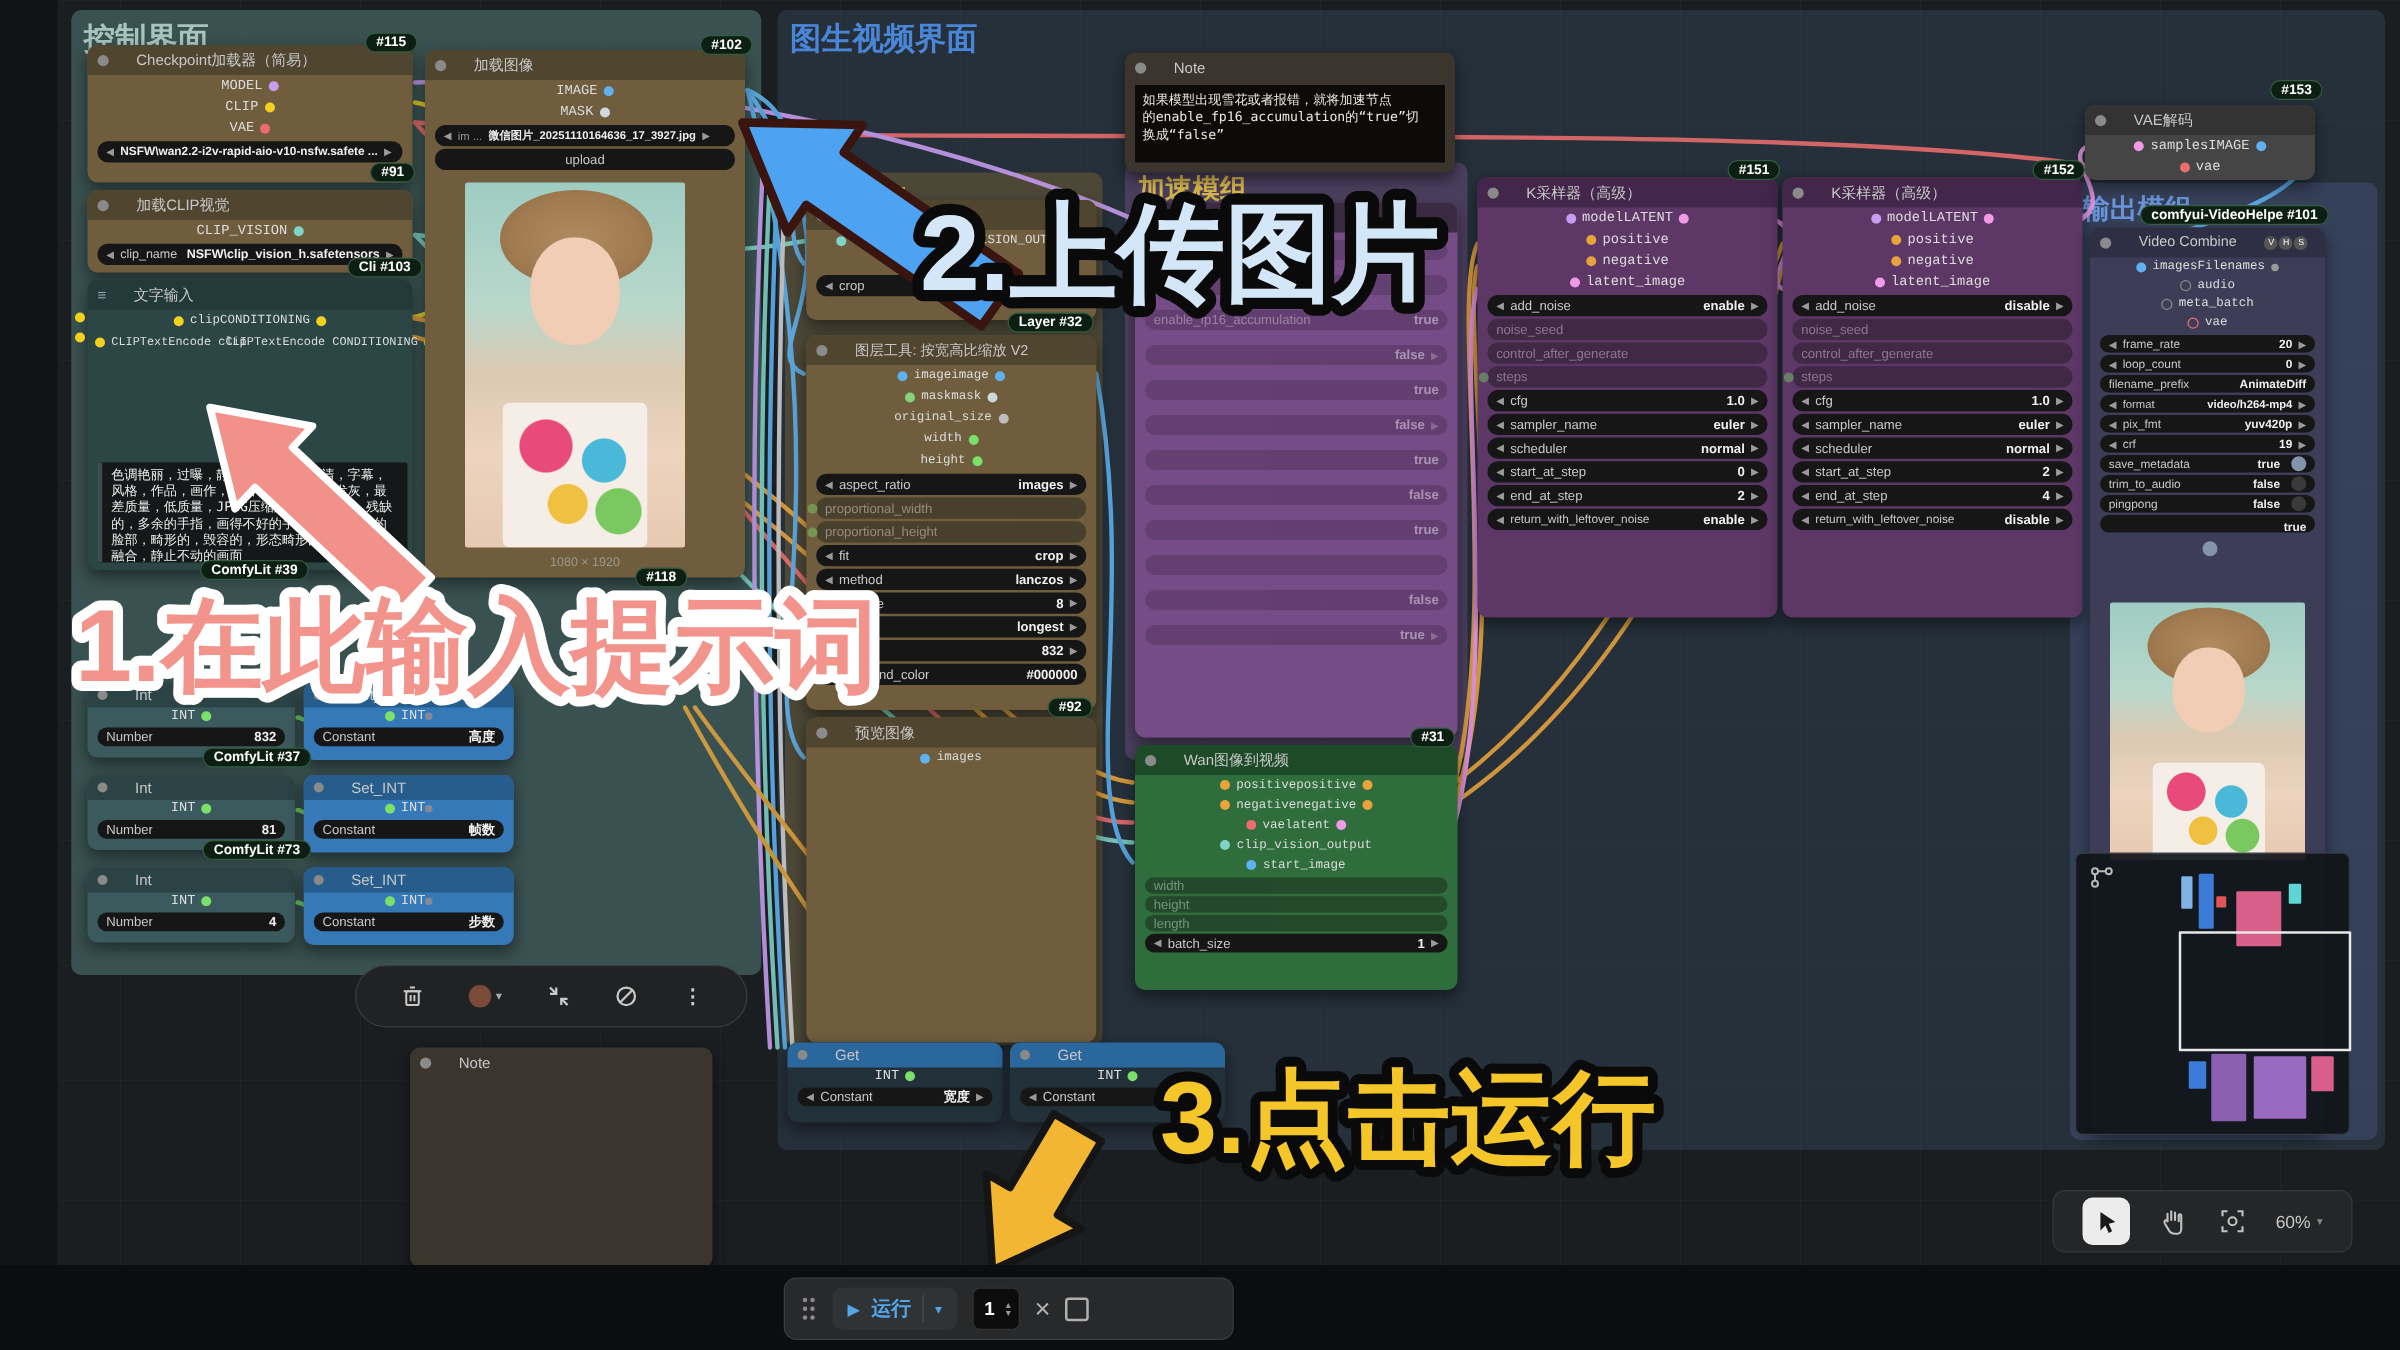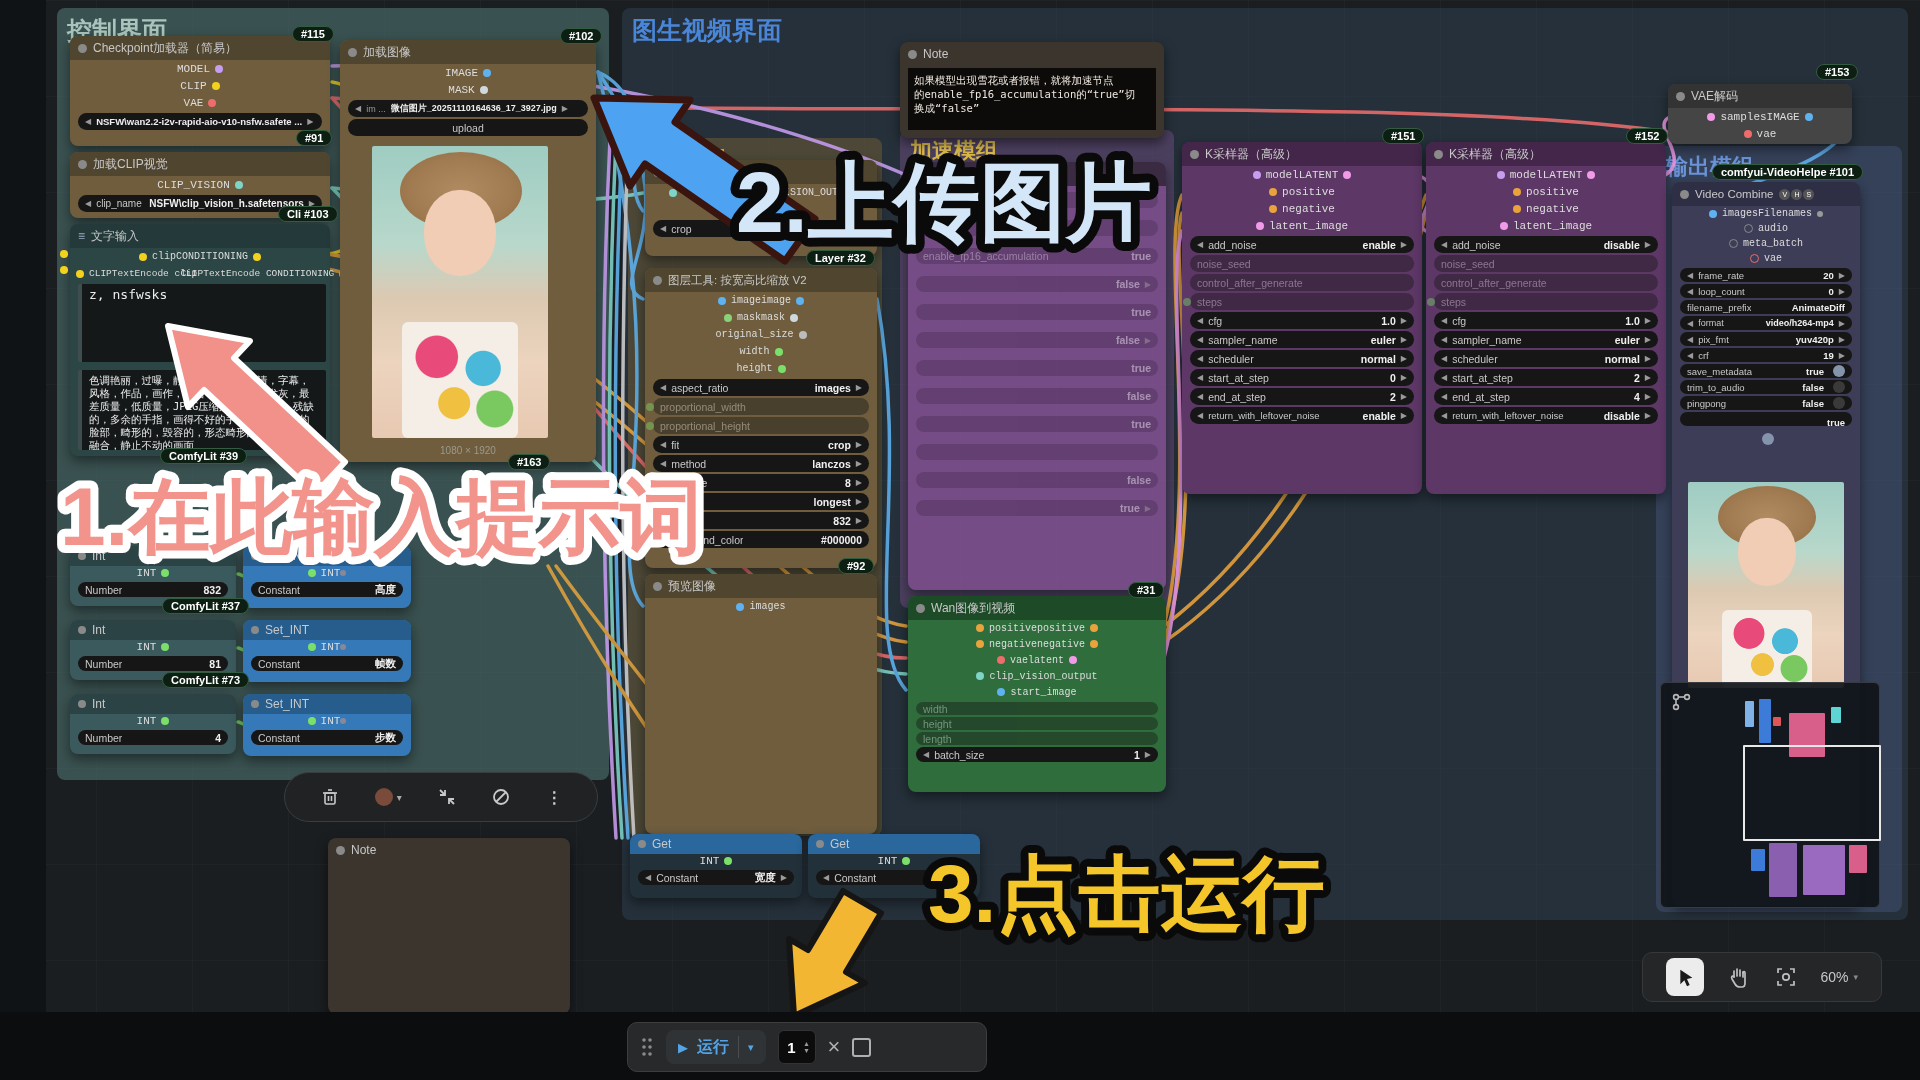--- a/index.html
+++ b/index.html
@@ -7,21 +7,21 @@
     font-family:"Liberation Sans",sans-serif;
     background-image:linear-gradient(rgba(255,255,255,.025) 1px,transparent 1px),
                      linear-gradient(90deg,rgba(255,255,255,.025) 1px,transparent 1px);
     background-size:96px 96px;}
   .abs{position:absolute;}
   .strip-left{left:0;top:0;width:46px;height:1080px;background:#101315;}
   .strip-bottom{left:0;top:1012px;width:1920px;height:68px;background:#0b0d0f;}
   .grp{border-radius:8px;z-index:1;}
   .grp-title{position:absolute;left:10px;top:6px;font-size:25px;font-weight:bold;white-space:nowrap;}
   .node{position:absolute;border-radius:8px;box-shadow:0 5px 12px rgba(0,0,0,.45);z-index:10;color:#ddd;font-size:11px;}
-  .ntitle{height:24px;display:flex;align-items:center;gap:6px;padding:0 8px;border-radius:8px 8px 0 0;font-size:12px;color:#c8c8c8;white-space:nowrap;overflow:hidden;}
+  .ntitle{height:24px;display:flex;align-items:center;gap:22px;padding:0 8px;border-radius:8px 8px 0 0;font-size:12px;color:#c8c8c8;white-space:nowrap;overflow:hidden;}
   .ndot{width:9px;height:9px;border-radius:50%;background:#8a8a8a;flex:0 0 auto;}
   .prow{display:flex;justify-content:center;align-items:center;height:17px;padding:0 6px;font-size:11px;font-family:Liberation Mono, monospace;}
   .pside{display:flex;align-items:center;gap:5px;min-width:0;white-space:nowrap;}
   .dot{width:8px;height:8px;border-radius:50%;flex:0 0 auto;}
   .ring{width:7px;height:7px;border:1.5px solid #888;border-radius:50%;flex:0 0 auto;}
   .pill{background:#161616;border-radius:9px;margin:2px 8px;height:17px;display:flex;align-items:center;padding:0 7px;font-size:10.5px;color:#c9c9c9;gap:5px;position:relative;}
   .pill .val{margin-left:auto;color:#f0f0f0;font-weight:bold;white-space:nowrap;}
   .pill .lab{white-space:nowrap;overflow:hidden;}
   .pill.gray{opacity:.42;}
   .arr{color:#9a9a9a;font-size:8px;flex:0 0 auto;}
@@ -179,21 +179,20 @@
           <span>CLIPTextEncode clip</span>
         </span>
         <span class="pside">
           <span>CLIPTextEncode CONDITIONING</span>
           <i class="dot" style="background:#f2d21f"></i>
         </span>
       </div>
   </div>
   <i class="abs dot" style="left:60px;top:250px;background:#f2d21f;z-index:11;"></i>
   <i class="abs dot" style="left:60px;top:266px;background:#f2d21f;z-index:11;"></i>
-  <div class="ta" style="left:78px;top:284px;width:230px;height:70px;font-size:13px;">z, nsfwsks</div>
   <div class="ta" style="left:78px;top:370px;width:230px;height:72px;font-size:10.5px;">色调艳丽，过曝，静态，细节模糊不清，字幕，风格，作品，画作，画面，静止，整体发灰，最差质量，低质量，JPEG压缩残留，丑陋的，残缺的，多余的手指，画得不好的手部，画得不好的脸部，畸形的，毁容的，形态畸形的肢体，手指融合，静止不动的画面</div>
 
   <div class="node" style="left:70px;top:546px;width:166px;height:60px;background:#3b5a5e;">
     <div class="ntitle" style="background:#2c4345;height:20px;">
         <span class="ndot" style="width:8px;height:8px;"></span>
         <span>Int</span>
       </div>
     <div class="prow" style="height:14px;">
         <span class="pside"></span>
         <span class="pside">
@@ -997,21 +996,21 @@
     <div class="mrect" style="left:90px;top:166px;width:14px;height:22px;background:#3d7bd8;"></div>
   </div>
 
   <div class="badge" style="left:292px;top:26px;">#115</div>
   <div class="badge" style="left:296px;top:130px;">#91</div>
   <div class="badge" style="left:560px;top:28px;">#102</div>
   <div class="badge" style="left:278px;top:206px;">Cli #103</div>
   <div class="badge" style="left:160px;top:448px;">ComfyLit #39</div>
   <div class="badge" style="left:162px;top:598px;">ComfyLit #37</div>
   <div class="badge" style="left:162px;top:672px;">ComfyLit #73</div>
-  <div class="badge" style="left:508px;top:454px;">#163</div>
+  <div class="badge" style="left:508px;top:454px;">#118</div>
   <div class="badge" style="left:806px;top:250px;">Layer #32</div>
   <div class="badge" style="left:838px;top:558px;">#92</div>
   <div class="badge" style="left:1128px;top:582px;">#31</div>
   <div class="badge" style="left:1382px;top:128px;">#151</div>
   <div class="badge" style="left:1626px;top:128px;">#152</div>
   <div class="badge" style="left:1816px;top:64px;">#153</div>
   <div class="badge" style="left:1712px;top:164px;">comfyui-VideoHelpe #101</div>
 
   <svg class="layer anno" width="1920" height="1080">
     <polygon points="168,326 250,341 234,358 345,462 315,494 204,390 188,407" fill="#f2918a" stroke="#ffffff" stroke-width="6" stroke-linejoin="round"></polygon>

